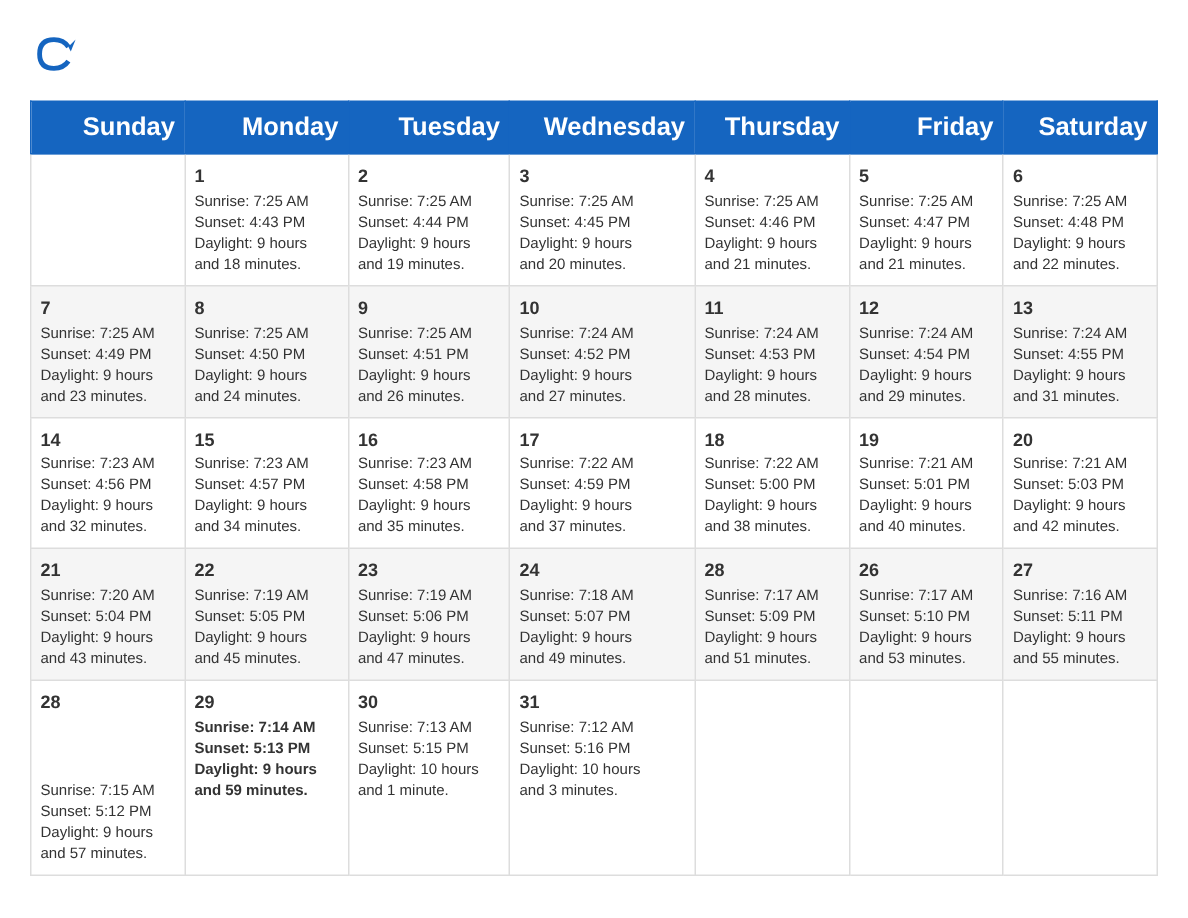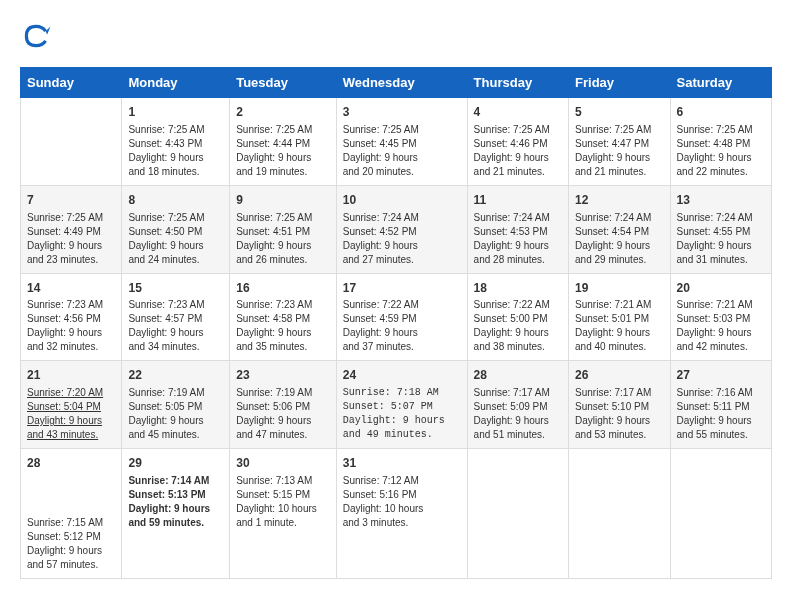--- a/index.html
+++ b/index.html
@@ -50,22 +50,22 @@
       width: 100%;
       border-collapse: collapse;
       font-size: 11px;
     }
     thead tr {
       background-color: #1565c0;
       color: white;
     }
     thead th {
       padding: 7px 6px;
-      text-align: left;
-      font-size: 13px;
+      text-align: right;
+      font-size: 17px;
       font-weight: bold;
       border: 1px solid #1565c0;
     }
     tbody tr {
       vertical-align: top;
     }
     tbody td {
       padding: 6px;
       border: 1px solid #ddd;
       vertical-align: top;
@@ -266,42 +266,42 @@
           <div class="day-num">20</div>
           <div class="cell-content" style="white-space: pre-line;">Sunrise: 7:21 AM
 Sunset: 5:03 PM
 Daylight: 9 hours
 and 42 minutes.</div>
         </td>
       </tr>
       <tr>
         <td>
           <div class="day-num">21</div>
-          <div class="cell-content" style="white-space: pre-line; text-decoration: underline;">Sunrise: 7:20 AM
+          <div class="cell-content" style="white-space: pre-line;">Sunrise: 7:20 AM
 Sunset: 5:04 PM
 Daylight: 9 hours
 and 43 minutes.</div>
         </td>
         <td>
           <div class="day-num">22</div>
           <div class="cell-content" style="white-space: pre-line;">Sunrise: 7:19 AM
 Sunset: 5:05 PM
 Daylight: 9 hours
 and 45 minutes.</div>
         </td>
         <td>
           <div class="day-num">23</div>
           <div class="cell-content" style="white-space: pre-line;">Sunrise: 7:19 AM
 Sunset: 5:06 PM
 Daylight: 9 hours
 and 47 minutes.</div>
         </td>
         <td>
           <div class="day-num">24</div>
-          <div class="cell-content" style="white-space: pre-line; font-family: Liberation Mono, monospace;">Sunrise: 7:18 AM
+          <div class="cell-content" style="white-space: pre-line;">Sunrise: 7:18 AM
 Sunset: 5:07 PM
 Daylight: 9 hours
 and 49 minutes.</div>
         </td>
         <td>
           <div class="day-num">28</div>
           <div class="cell-content" style="white-space: pre-line;">Sunrise: 7:17 AM
 Sunset: 5:09 PM
 Daylight: 9 hours
 and 51 minutes.</div>

